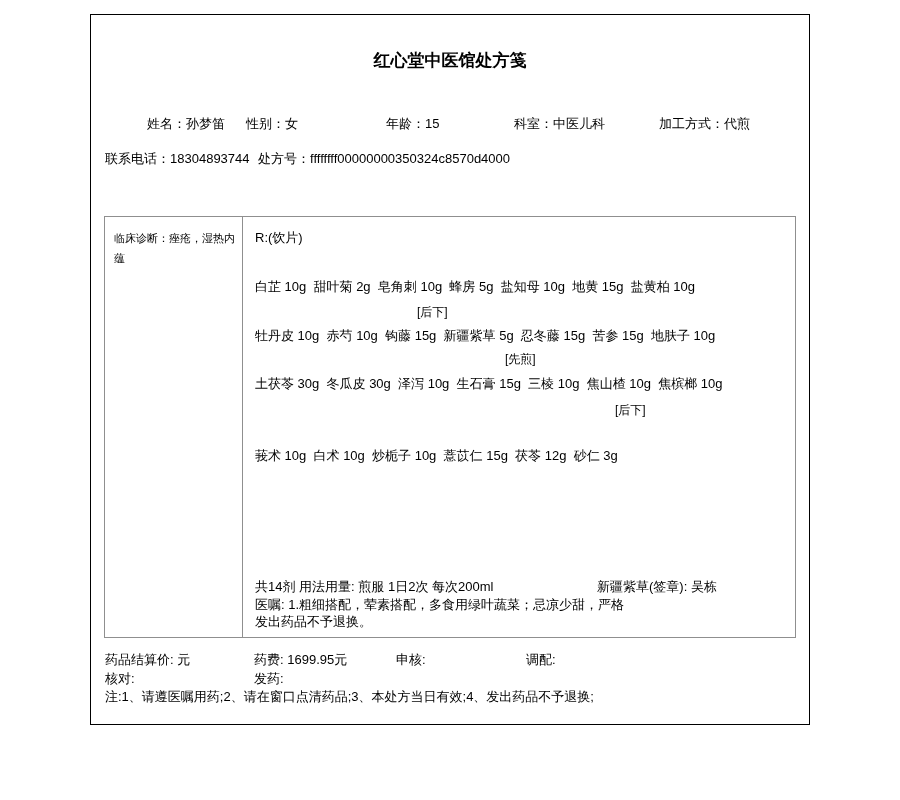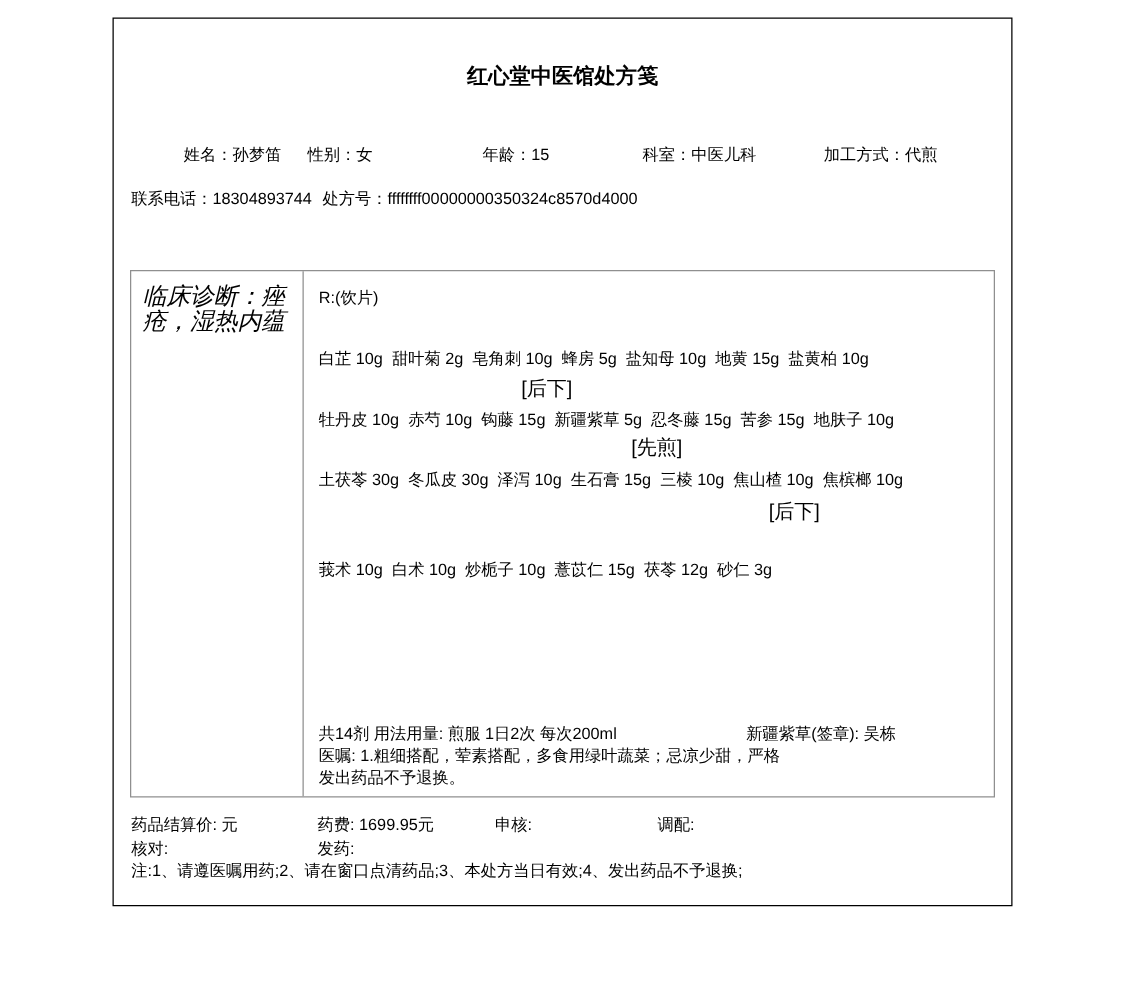--- a/index.html
+++ b/index.html
@@ -63,32 +63,31 @@
     top: 0;
     height: 100%;
     width: 0;
     border-left: 1px solid #8f8f8f;
   }
   .diagnosis {
     position: absolute;
     left: 9px;
     top: 11px;
     width: 122px;
-    font-size: 19px;
+    font-size: 11px;
     line-height: 20px;
     white-space: normal;
-    font-style: italic;
   }
   .rx-header { left: 150px; top: 13px; }
   .herb-line { left: 150px; }
   .l1 { top: 62px; }
   .l2 { top: 111px; }
   .l3 { top: 159px; }
   .l4 { top: 206px; margin-top: 25px; }
-  .ann { font-size: 16px; line-height: 14px; }
+  .ann { font-size: 12px; line-height: 14px; }
   .a1 { left: 312px; top: 88px; }
   .a2 { left: 400px; top: 135px; }
   .a3 { left: 510px; top: 186px; }
   .usage  { left: 150px; top: 362px; }
   .doctor { left: 492px; top: 362px; }
   .advice1 { left: 150px; top: 380px; }
   .advice2 { left: 150px; top: 397px; }
   
   .fr1 { top: 637px; }
   .fr2 { top: 656px; }

